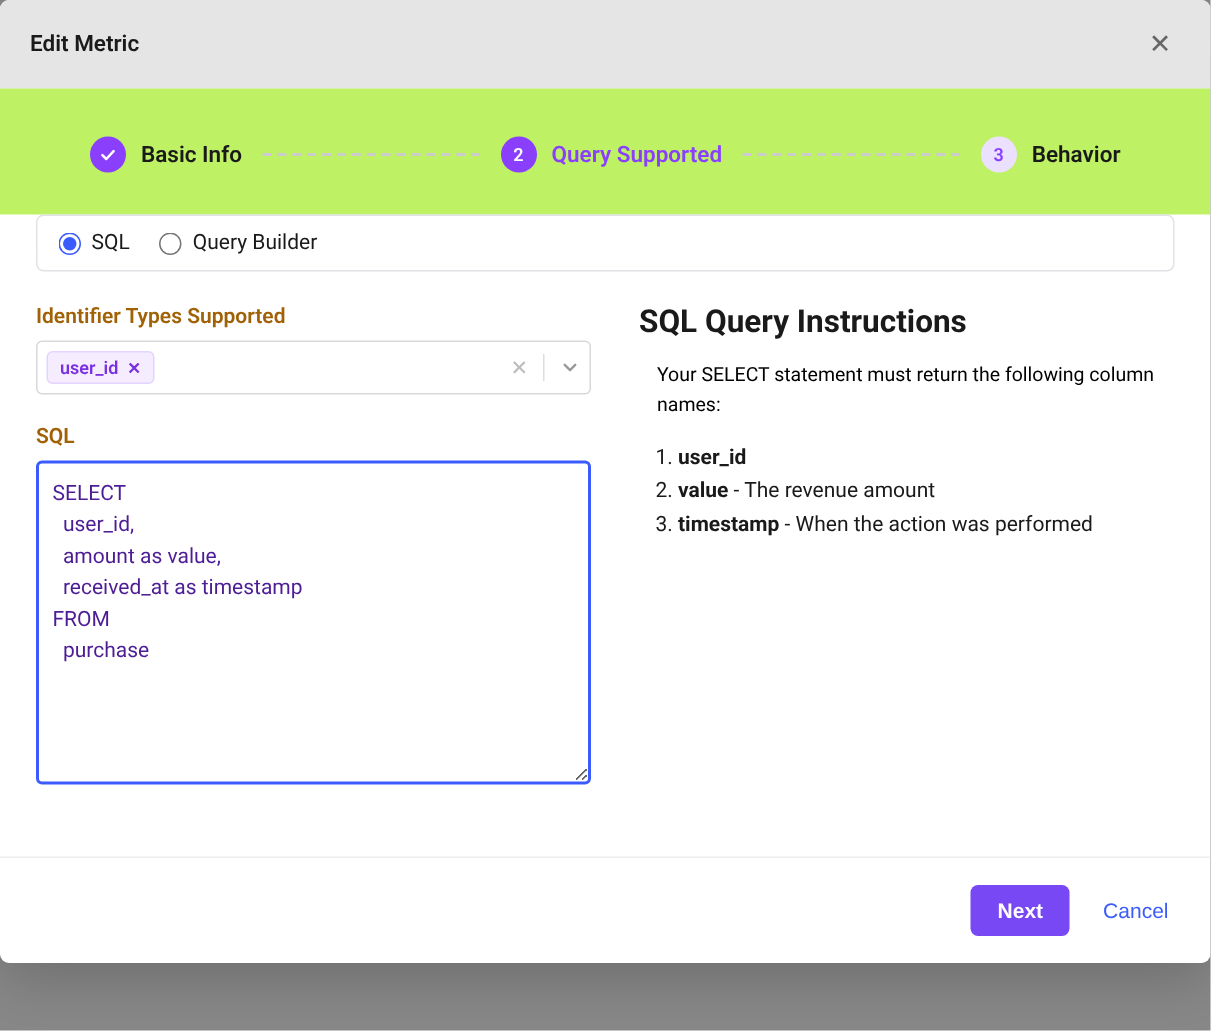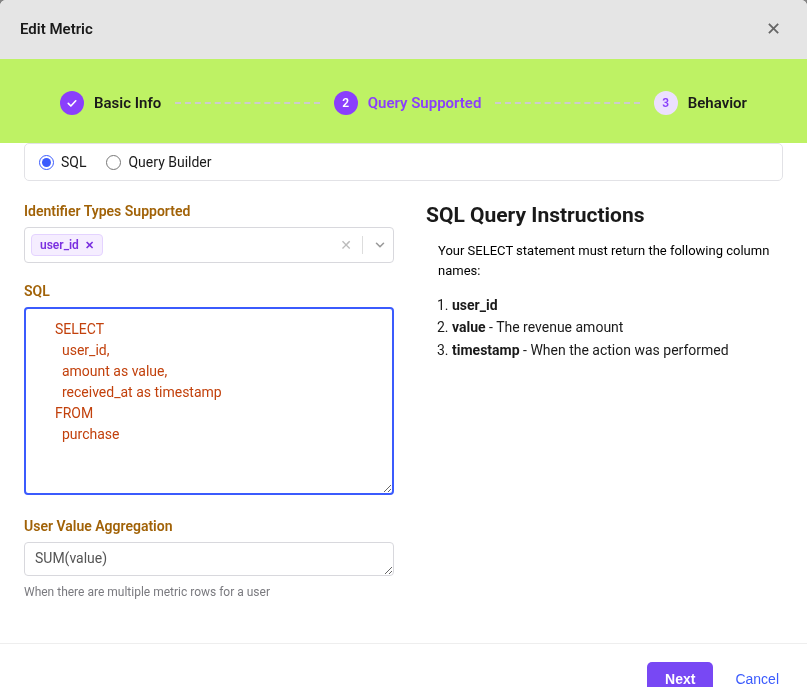--- a/index.html
+++ b/index.html
@@ -178,26 +178,26 @@
       height: 18px;
       background: #ddd;
     }
     .tag-input-caret svg {
       display: block;
     }
     .sql-area {
       width: 100%;
       border: 2px solid #3b5bfd;
       border-radius: 4px;
-      padding: 10px 29px;
+      padding: 10px 9px;
       font-family: inherit;
       font-size: 14px;
       resize: both;
-      height: 188px;
-      color: #c2410c;
+      height: 216px;
+      color: #4c1d95;
       outline: none;
       line-height: 1.5;
     }
     .agg-area {
       width: 100%;
       border: 1px solid #d8d8dd;
       border-radius: 4px;
       padding: 7px 10px;
       font-family: inherit;
       font-size: 14px;
@@ -326,25 +326,20 @@
         <div class="form-group">
           <label class="form-label">SQL</label>
           <textarea class="sql-area" style="">SELECT
   user_id,
   amount as value,
   received_at as timestamp
 FROM
   purchase</textarea>
         </div>
 
-        <div class="form-group">
-          <label class="form-label">User Value Aggregation</label>
-          <textarea class="agg-area" style="">SUM(value)</textarea>
-          <div class="help-text">When there are multiple metric rows for a user</div>
-        </div>
 
       </div>
 
       <div class="col-right">
         <div class="instr-title">SQL Query Instructions</div>
         <div class="instr-text">Your SELECT statement must return the following column names:</div>
         <ol class="instr-list">
           <li><strong>user_id</strong><span></span></li>
           <li><strong>value</strong><span> - The revenue amount</span></li>
           <li><strong>timestamp</strong><span> - When the action was performed</span></li>

